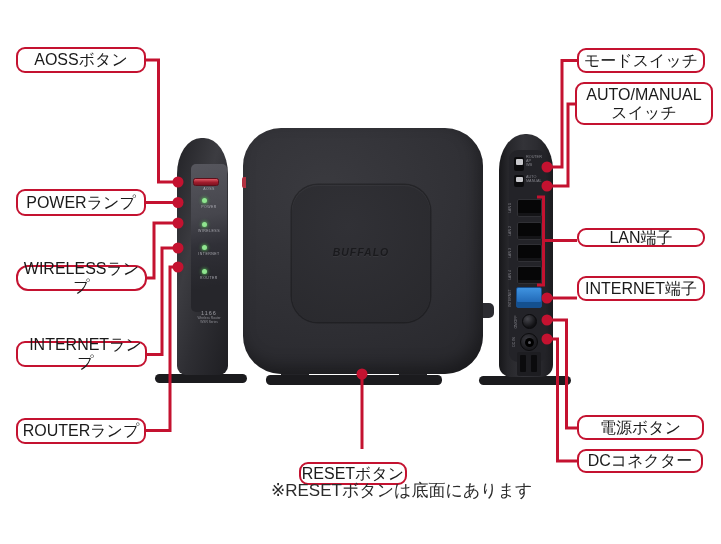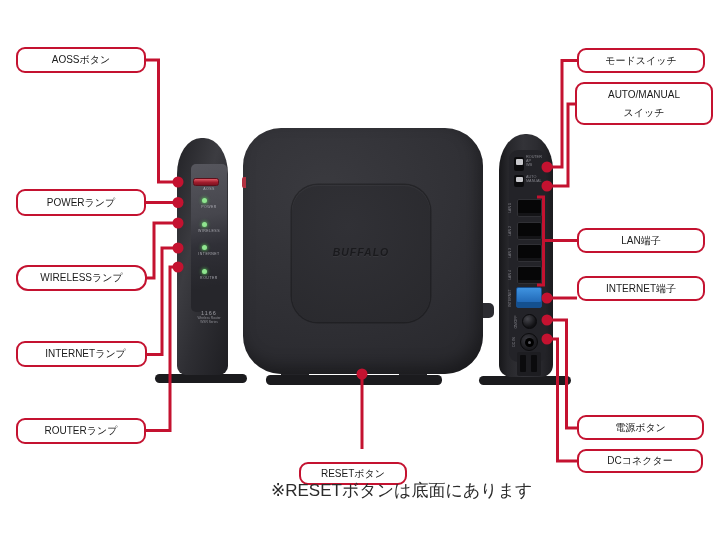--- a/index.html
+++ b/index.html
@@ -6,21 +6,21 @@
   body{font-family:"Liberation Sans","DejaVu Sans",sans-serif;}
   .stage{position:relative;width:721px;height:544px;background:#ffffff;overflow:hidden;}
   .abs{position:absolute;}
   
   .callout{
     position:absolute;
     background:#ffffff;
     border:2.5px solid #C41230;
     border-radius:9px;
     display:flex;align-items:center;justify-content:center;
-    font-size:10px;font-weight:500;color:#1a1a1a;
+    font-size:16px;font-weight:500;color:#1a1a1a;
     box-sizing:border-box;z-index:6;line-height:18px;text-align:center;
   }
   .note{
     position:absolute;font-size:17px;font-weight:500;color:#2b2b2b;z-index:6;white-space:nowrap;
   }
   svg.connectors{position:absolute;left:0;top:0;z-index:5;}
   
   .dev{position:absolute;z-index:1;}
   .lr-body{left:177px;top:138px;width:51px;height:237px;
     border-radius:24px 24px 9px 9px / 36px 36px 9px 9px;
@@ -216,21 +216,21 @@
     <span>ROUTERランプ</span>
   </div>
 
   <div class="callout" style="left:577px;top:48px;width:128px;height:25px;">
     <span>モードスイッチ</span>
   </div>
   <div class="callout" style="left:575px;top:82px;width:138px;height:43px;flex-direction:column;">
     <span>AUTO/MANUAL</span>
     <span>スイッチ</span>
   </div>
-  <div class="callout" style="left:577px;top:228px;width:128px;height:25px;">
+  <div class="callout" style="left:577px;top:228px;width:128px;height:19px;">
     <span>LAN端子</span>
   </div>
   <div class="callout" style="left:577px;top:276px;width:128px;height:25px;">
     <span>INTERNET端子</span>
   </div>
   <div class="callout" style="left:577px;top:415px;width:127px;height:25px;">
     <span>電源ボタン</span>
   </div>
   <div class="callout" style="left:577px;top:449px;width:126px;height:24px;">
     <span>DCコネクター</span>

